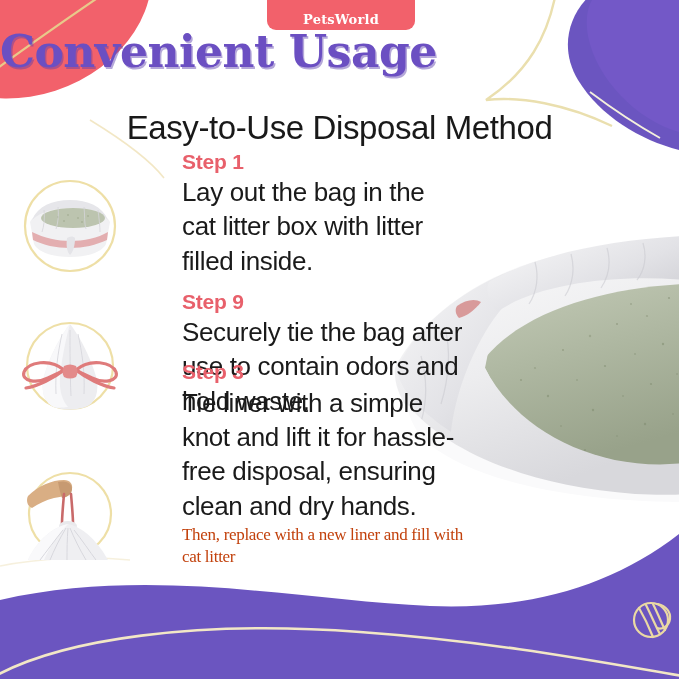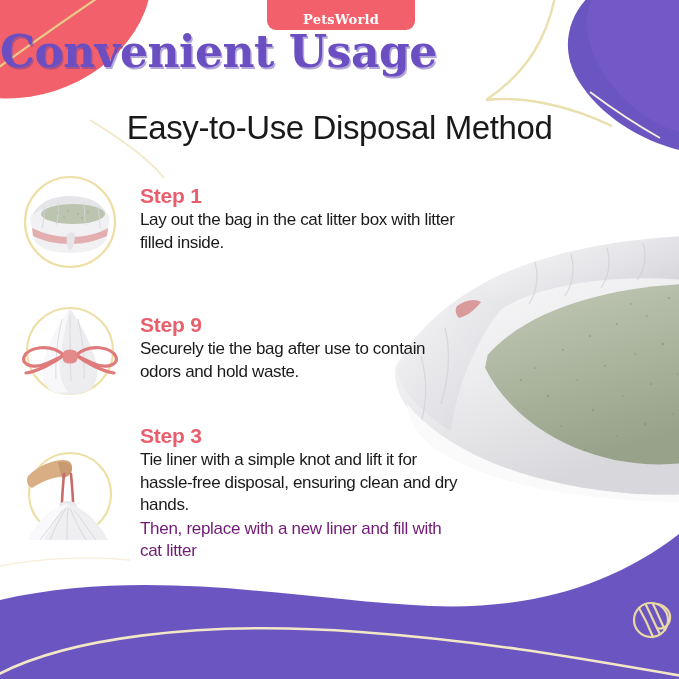--- a/index.html
+++ b/index.html
@@ -86,21 +86,22 @@
   .steps {
     position: absolute;
     left: 0;
     top: 160px;
     width: 470px;
     z-index: 11;
   }
   .step-row {
     position: relative;
     display: flex;
-    align-items: center;
+    align-items: flex-end;
+    gap: 42px;
   }
   .step-icon-wrap {
     position: relative;
     width: 140px;
     flex: 0 0 140px;
     display: flex;
     justify-content: center;
     padding-top: 6px;
   }
   .icon-circle {
@@ -117,31 +118,31 @@
     font-family: "Liberation Sans", sans-serif;
     font-weight: bold;
     font-size: 21px;
     color: #E8606B;
     line-height: 1.15;
     margin: 0 0 1px 0;
     letter-spacing: -0.2px;
   }
   .step-text {
     font-family: "Liberation Sans", sans-serif;
-    font-size: 17px;
+    font-size: 26px;
     line-height: 1.32;
     color: #1a1a1a;
     margin: 0;
     letter-spacing: -0.35px;
   }
   .step-note {
-    font-family: Liberation Sans, sans-serif;
+    font-family: Liberation Serif, serif;
     font-size: 17px;
     line-height: 1.3;
-    color: #701a75;
+    color: #c2410c;
     margin: 1px 0 0 0;
     letter-spacing: -0.3px;
   }
   .row1 { height: 118px; }
   .row2 { height: 140px; }
   .row3 { height: 150px; }
 
   
   .photo {
     position: absolute;

